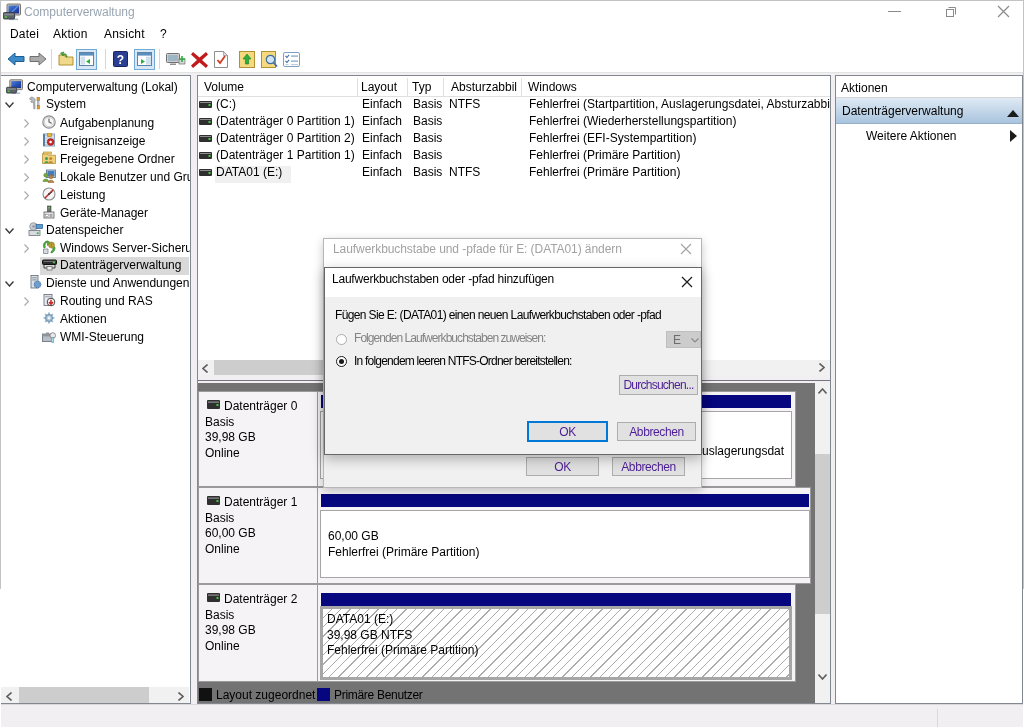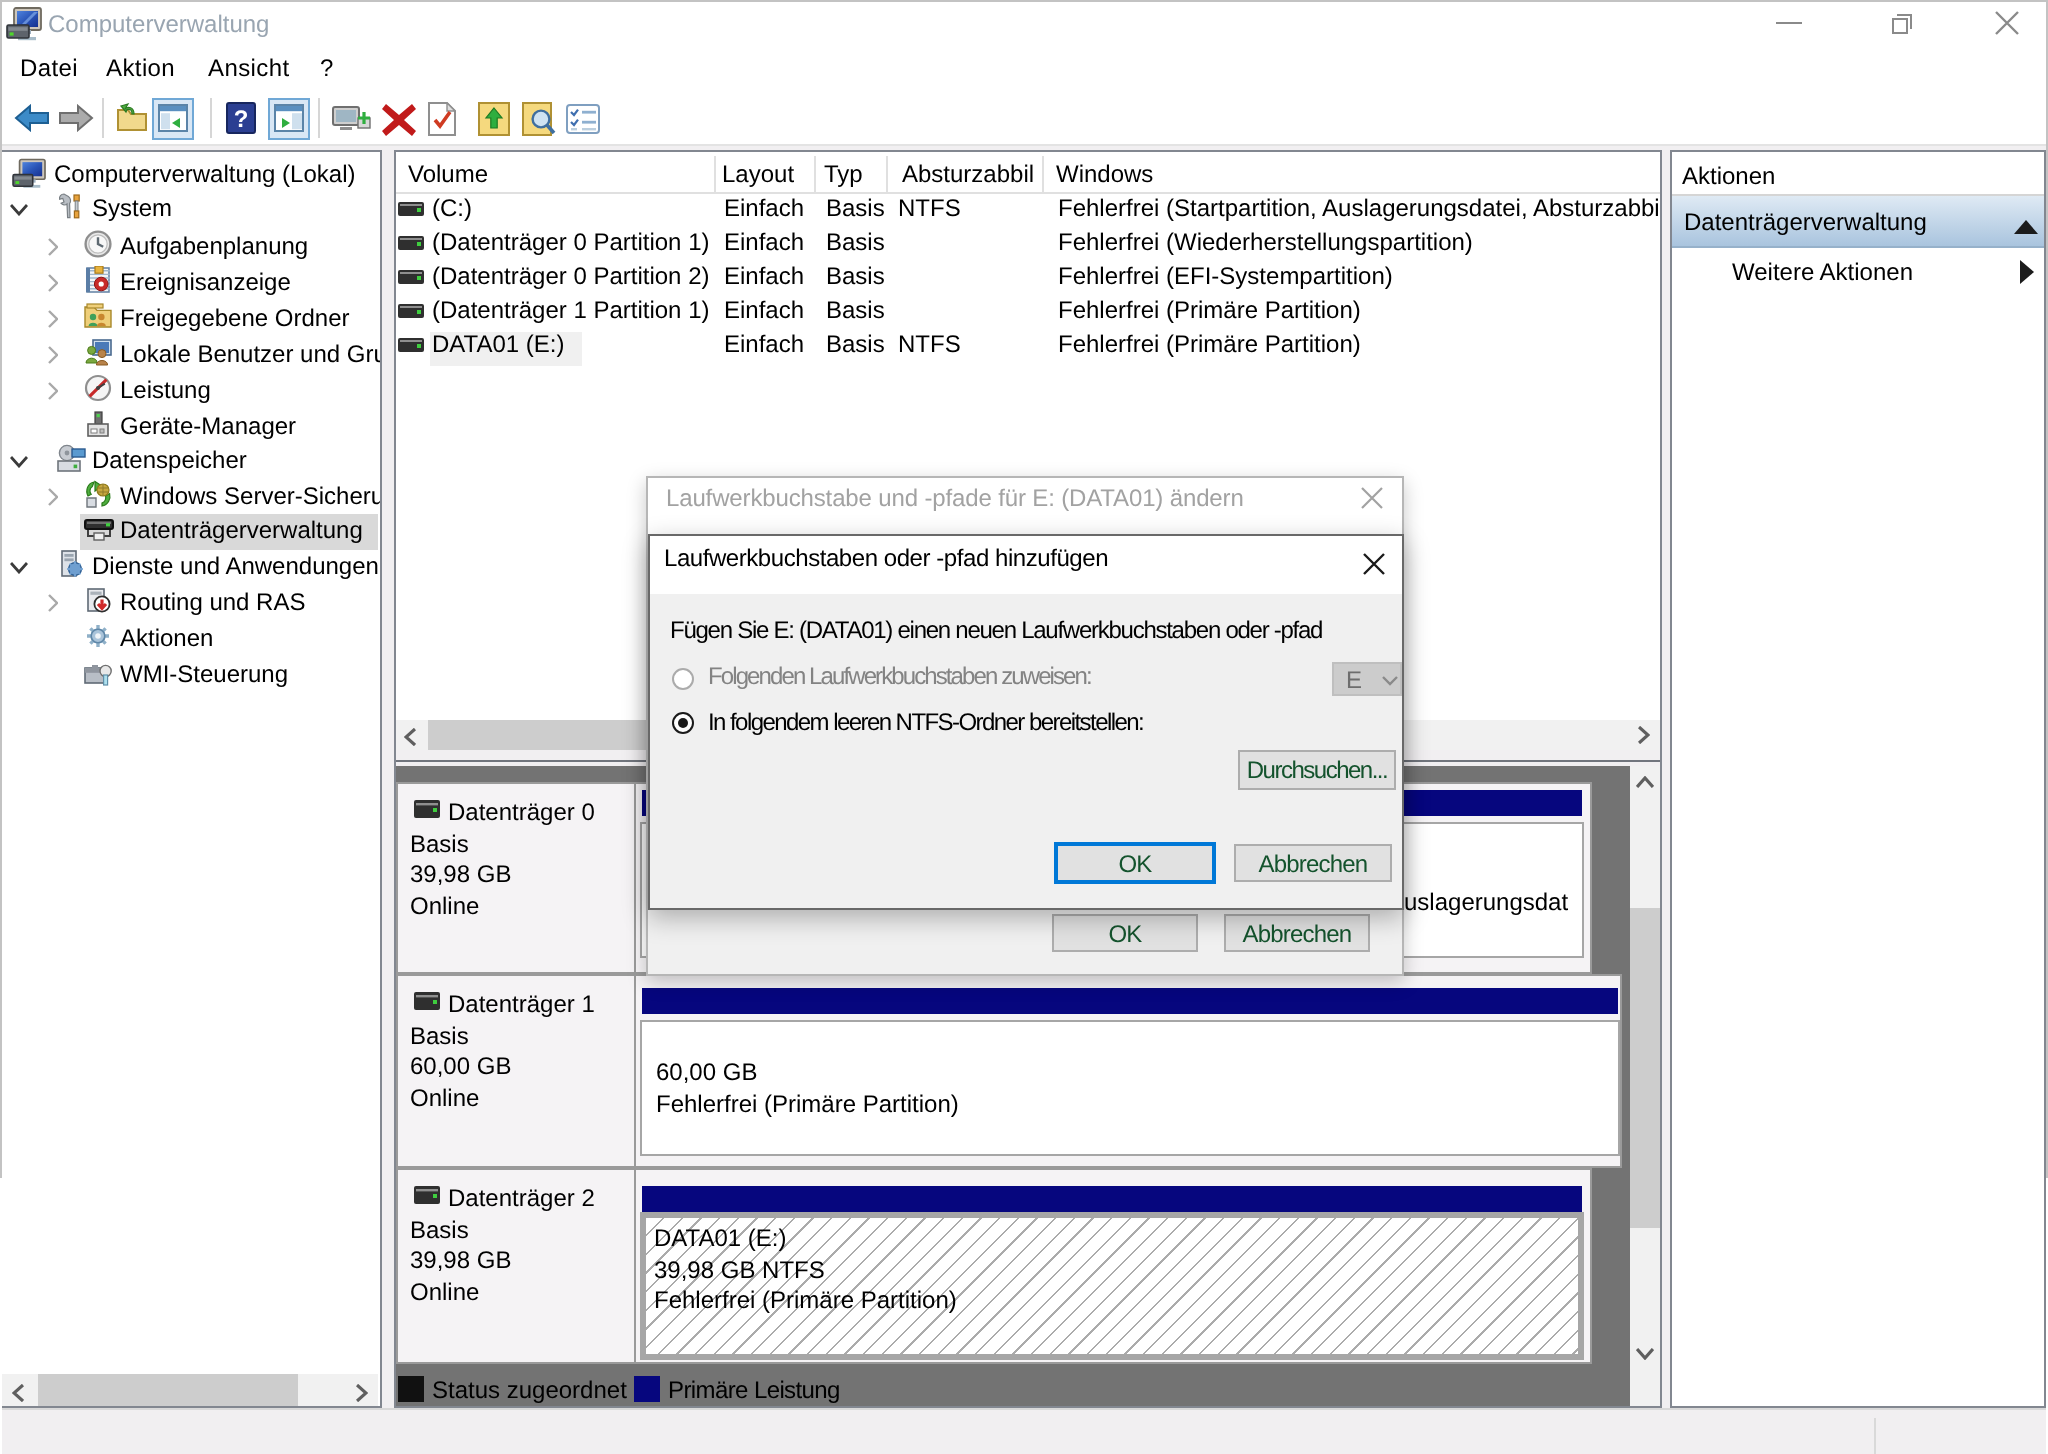--- a/index.html
+++ b/index.html
@@ -2,21 +2,21 @@
 <html><head><meta charset="utf-8"><title>Computerverwaltung</title>
 <style>
 *{margin:0;padding:0;box-sizing:border-box}
 html,body{width:1024px;height:727px;overflow:hidden;background:#fff;font-family:"Liberation Sans",sans-serif}
 .abs{position:absolute}
 .t{position:absolute;font-size:12px;letter-spacing:0;color:#000;white-space:nowrap;line-height:13px}
 .b{font-weight:normal}
 .gray{color:#9b9b9b}
 svg{display:block}
 .sep{position:absolute;top:48px;height:20px;width:1px;background:#d6d6d6}
-.btn{position:absolute;background:#e1e1e1;border:1px solid #adadad;text-align:center;font-size:12px;letter-spacing:-0.4px;color:#14532d}
+.btn{position:absolute;background:#e1e1e1;border:1px solid #adadad;text-align:center;font-size:12px;letter-spacing:-0.4px;color:#4c1d95}
 </style></head>
 <body>
 <div class="abs" style="left:0;top:0;width:1024px;height:589px;border:1px solid #c3c3c3;background:#fff">
 
 <div class="abs" id="titlebar" style="left:0;top:0;width:1022px;height:22px;background:#fff">
   <svg class="abs" style="left:2px;top:2px" width="18" height="18" viewBox="0 0 18 18">
     <defs>
           <linearGradient id="scrA" x1="0" y1="0" x2="1" y2="1">
       <stop offset="0" stop-color="#4f83dd"></stop>
             <stop offset="0.5" stop-color="#2a55b8"></stop>
@@ -433,23 +433,23 @@
     <div class="t" style="left:7px;top:257px">Online</div>
     <div class="abs" style="left:123px;top:210px;width:470px;height:13px;background:#06067e"></div>
     <div class="abs" style="left:122px;top:223px;width:472px;height:74px;background:#fff;border:3px solid #a6a6a6">
       <div class="abs" style="left:0;top:0;width:466px;height:68px;background:repeating-linear-gradient(135deg,#ffffff 0px,#ffffff 5.8px,#ababab 5.8px,#ababab 6.6px)"></div>
       <div class="t b" style="left:4px;top:4px">DATA01  (E:)</div>
       <div class="t" style="left:4px;top:20px">39,98 GB NTFS</div>
       <div class="t" style="left:4px;top:35px">Fehlerfrei (Primäre Partition)</div>
     </div>
 
     <div class="abs" style="left:1px;top:305px;width:13px;height:13px;background:#111"></div>
-    <div class="t" style="left:18px;top:306px">Status zugeordnet</div>
+    <div class="t" style="left:18px;top:306px">Layout zugeordnet</div>
     <div class="abs" style="left:119px;top:305px;width:13px;height:13px;background:#06067e"></div>
-    <div class="t" style="left:136px;top:306px;letter-spacing:-0.3px">Primäre Leistung</div>
+    <div class="t" style="left:136px;top:306px;letter-spacing:-0.3px">Primäre Benutzer</div>
 
     <div class="abs" style="left:617px;top:0;width:15px;height:322px;background:#f1f1f1">
       <svg class="abs" style="left:3px;top:5px" width="9" height="6" viewBox="0 0 9 6">
             <path d="M0.5 5.5 L4.5 1 L8.5 5.5" stroke="#5f5f5f" stroke-width="1.6" fill="none"></path>
           </svg>
       <div class="abs" style="left:0;top:71px;width:15px;height:160px;background:#cdcdcd"></div>
       <svg class="abs" style="left:3px;top:291px" width="9" height="6" viewBox="0 0 9 6">
             <path d="M0.5 0.5 L4.5 5 L8.5 0.5" stroke="#5f5f5f" stroke-width="1.6" fill="none"></path>
           </svg>
     </div>

